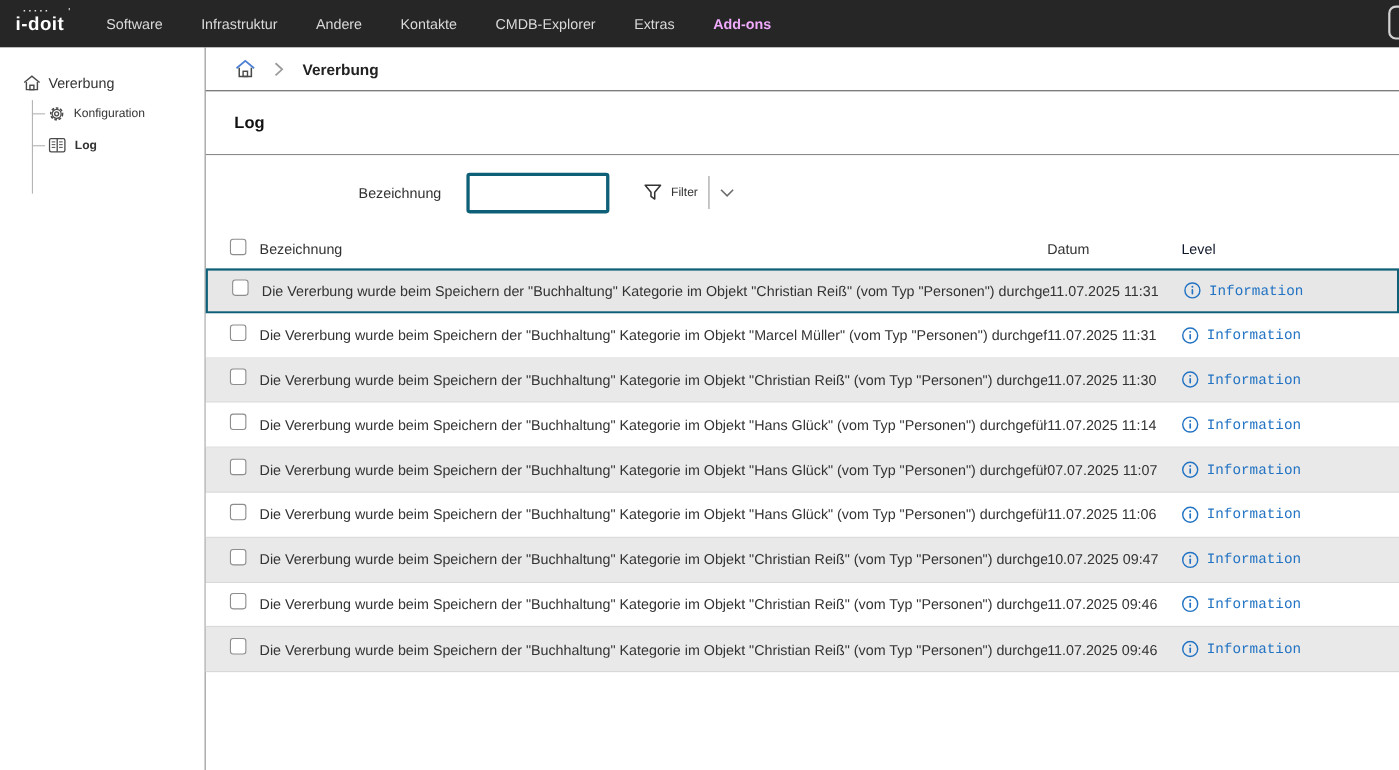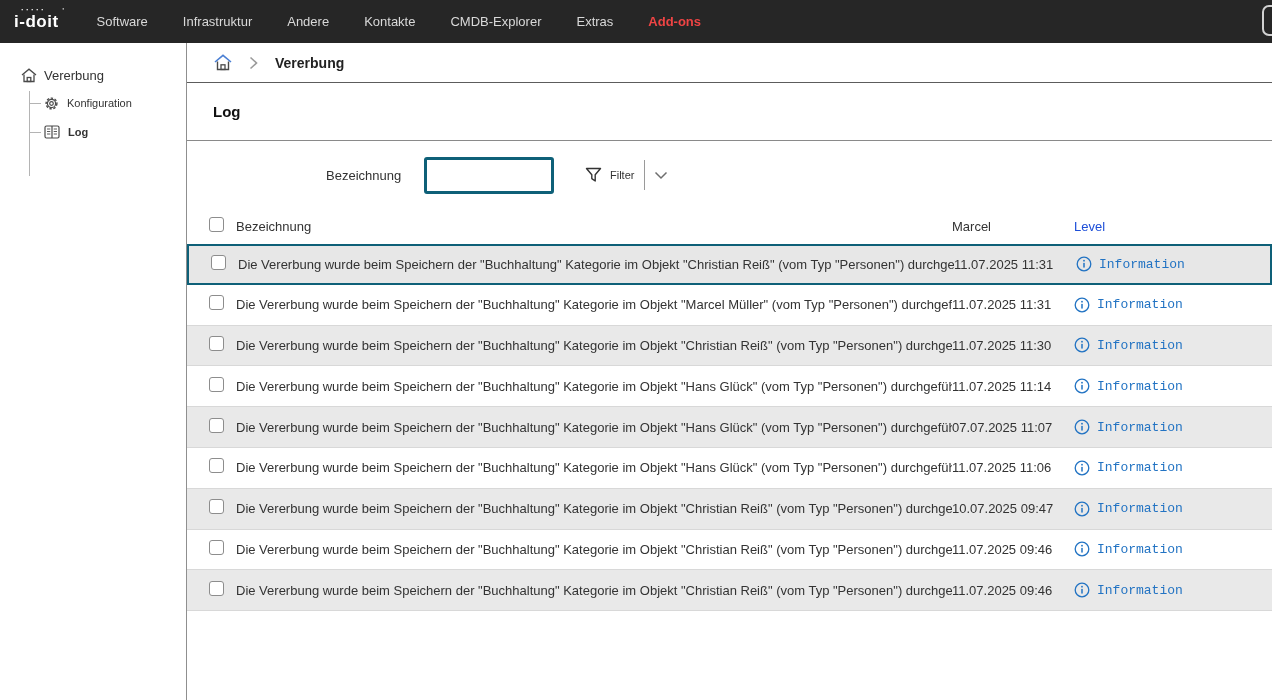--- a/index.html
+++ b/index.html
@@ -9,21 +9,21 @@
   
   .navbar { position:relative; height:43px; background:#262626; display:flex;
     align-items:center; padding-left:14px; overflow:hidden; }
   .logo { color:#fff; font-weight:bold; font-size:17px; letter-spacing:.5px;
     position:relative; margin-right:38px; }
   .logo .dots { position:absolute; top:-7px; left:7px; font-size:9px; color:#e8e8e8;
     letter-spacing:2px; }
   .logo .tick { position:absolute; top:-6px; right:-6px; font-size:8px; color:#cfcfcf; }
   .nav-menu { display:flex; gap:35px; align-items:flex-end; }
   .nav-item { color:#d9d9d9; font-size:13px; cursor:pointer; white-space:nowrap; }
-  .nav-item.active { color:#ef4444; font-weight:bold; }
+  .nav-item.active { color:#f0abfc; font-weight:bold; }
   .nav-right-btn { position:absolute; right:-24px; top:5px; width:34px; height:31px;
     border:2px solid #d2d2d2; border-radius:7px; background:transparent; }
 
   
   .layout { display:flex; height:657px; }
   .sidebar { width:187px; border-right:1px solid #8f8f8f; padding-top:22px; flex:none;
     position:relative; }
   .main { flex:1; position:relative; }
 
   
@@ -63,21 +63,21 @@
     display:flex; align-items:center; padding:4px; }
 
   
   .tbl-header { height:35px; display:flex; align-items:center; }
   .col-check { margin-left:22px; width:15px; flex:none; }
   .checkbox { width:15px; height:15px; border:1px solid #8d8d8d; border-radius:3px;
     background:#fff; display:inline-block; cursor:pointer; }
   .col-text { margin-left:12px; width:716px; flex:none; font-size:13px; color:#333;
     white-space:nowrap; overflow:hidden; }
   .col-date { width:122px; flex:none; font-size:13px; color:#333; white-space:nowrap; }
-  .col-level { flex:1; font-size:13px; color:#1d4ed8; display:flex; align-items:center; gap:7px; }
+  .col-level { flex:1; font-size:13px; color:#0f172a; display:flex; align-items:center; gap:7px; }
 
   .tbl-row { height:40.8px; display:flex; align-items:center; border-bottom:1px solid #d8d8d8;
     background:#fff; }
   .tbl-row:nth-child(odd) { background:#e9e9e9; }
   .tbl-row.selected { border:2px solid #0e6078; background:#e7e7e7; }
   .tbl-row .col-level { color:#2273c3; }
   .tbl-row .col-level .lvl-text { color:#2273c3; cursor:pointer;font-family:Liberation Mono, monospace; }
 
   svg { display:block; }
 </style>
@@ -188,21 +188,21 @@
           </svg>
         </span>
       </button>
     </div>
 
     <div class="tbl-header">
       <span class="col-check">
         <span class="checkbox"></span>
       </span>
       <span class="col-text">Bezeichnung</span>
-      <span class="col-date">Marcel</span>
+      <span class="col-date">Datum</span>
       <span class="col-level">Level</span>
     </div>
 
     <div id="tbody">
         <div class="tbl-row selected">
     <span class="col-check">
       <span class="checkbox"></span>
     </span>
     <span class="col-text">Die Vererbung wurde beim Speichern der "Buchhaltung" Kategorie im Objekt "Christian Reiß" (vom Typ "Personen") durchgeführt!</span>
     <span class="col-date">11.07.2025 11:31</span>

